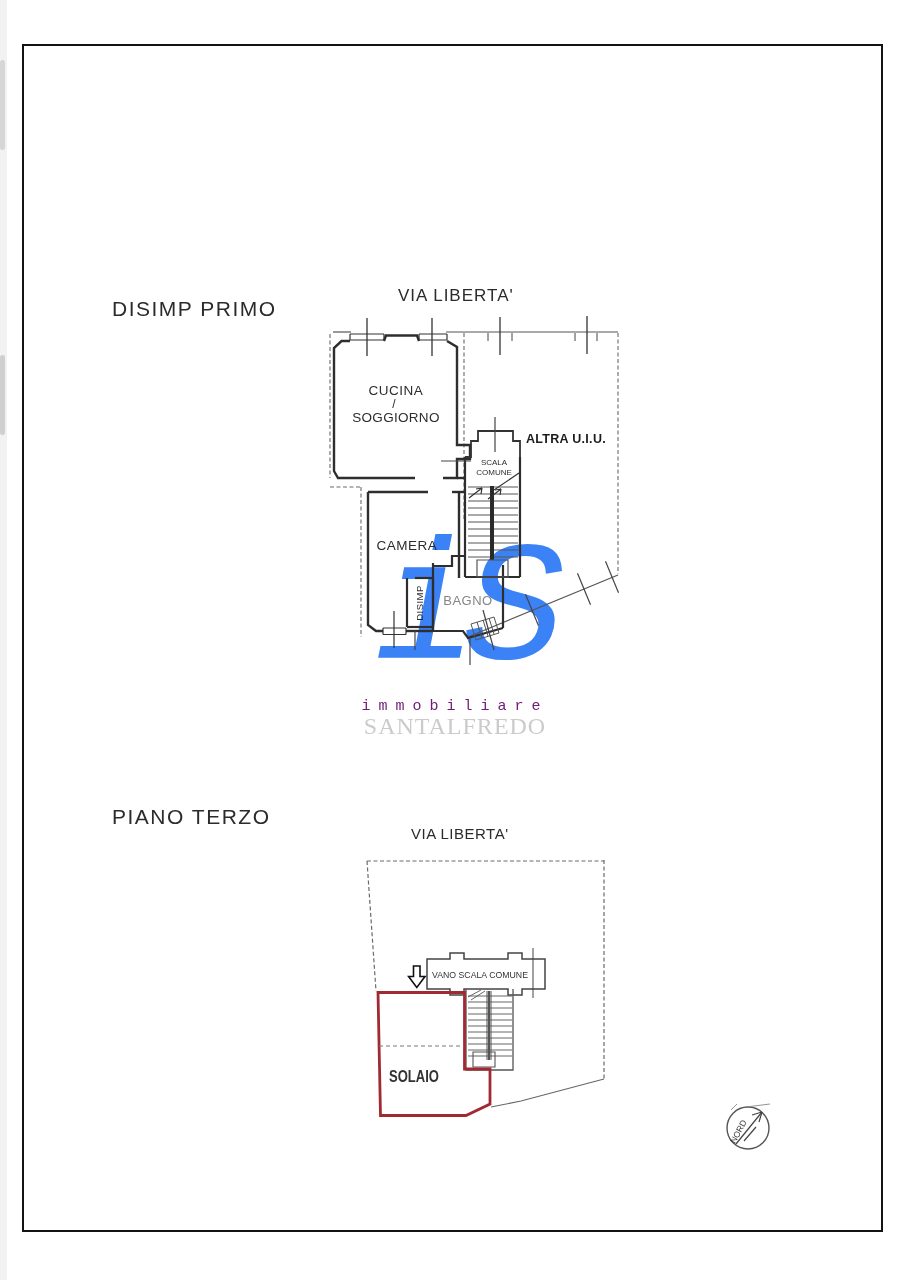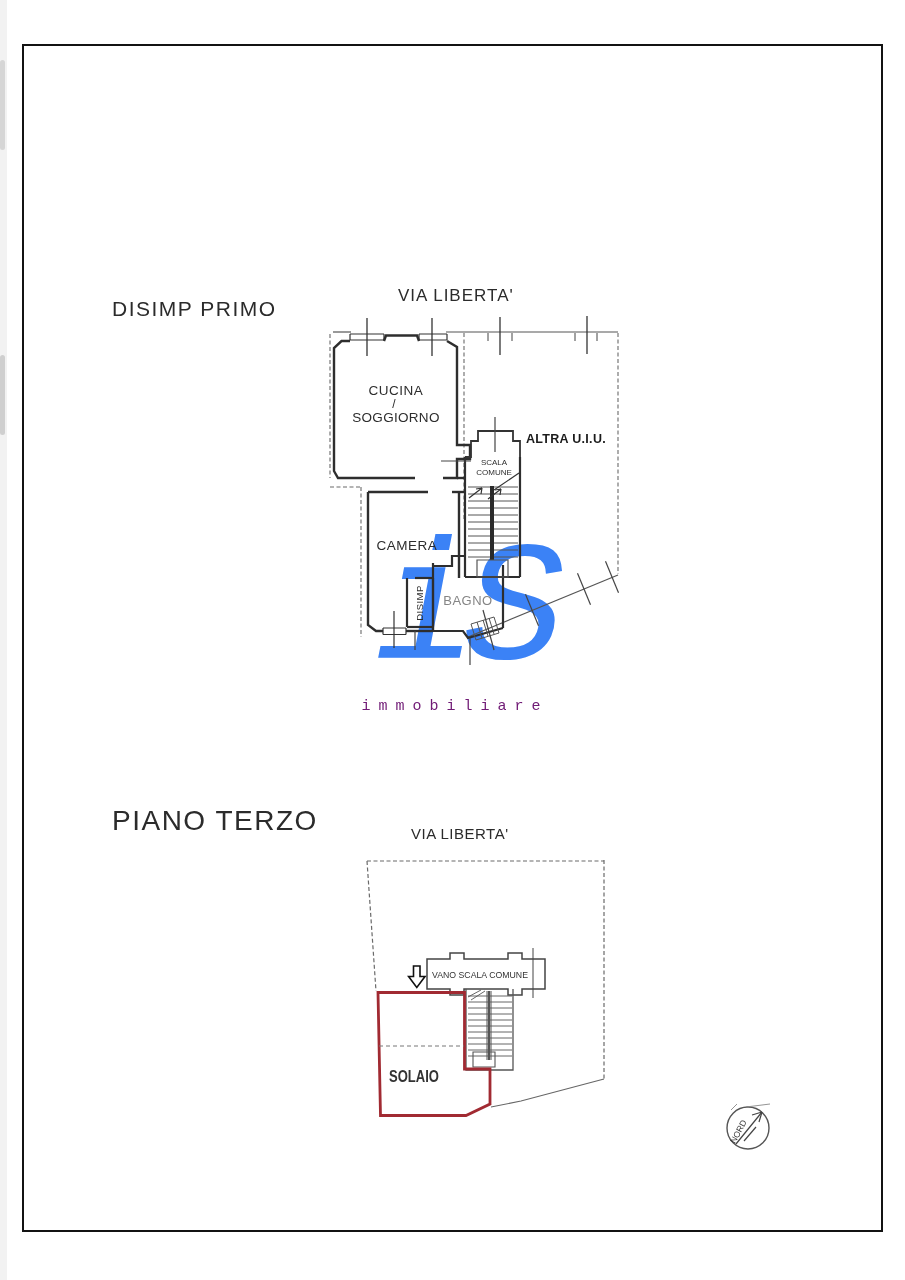--- a/index.html
+++ b/index.html
@@ -12,21 +12,21 @@
   .scan-smudge2{position:absolute;left:0;top:355px;width:5px;height:80px;background:#cfcfcf;border-radius:3px;}
   .page-border{
     position:absolute;left:22px;top:44px;width:857px;height:1184px;
     border:2.5px solid #131313;z-index:3;
   }
   .title{
     position:absolute;color:#2b2b2b;z-index:4;white-space:nowrap;
   }
   .t-floor1{left:112px;top:297px;font-size:21px;letter-spacing:1.5px;}
   .t-street1{left:398px;top:286px;font-size:17px;letter-spacing:1px;}
-  .t-floor2{left:112px;top:805px;font-size:28px;letter-spacing:1.5px;}
+  .t-floor2{left:112px;top:805px;font-size:21px;letter-spacing:1.5px;}
   .t-street2{left:411px;top:825px;font-size:15px;letter-spacing:.5px;}
   
   .wm{position:absolute;z-index:1;text-align:center;color:#d9d9d9;font-family:"Liberation Serif", serif;}
   .wm-logo{left:338px;top:528px;width:250px;font-size:170px;line-height:1;font-style:italic;letter-spacing:-14px;color:#3b82f6;font-family:Liberation Mono, monospace;}
   .wm-line1{left:330px;top:698px;width:250px;font-size:15px;letter-spacing:8px;color:#701a75;font-family:Liberation Mono, monospace;}
   .wm-line2{left:325px;top:713px;width:260px;font-size:24px;letter-spacing:1px;color:#cbcbcb;}
   svg{position:absolute;left:0;top:0;z-index:2;}
   svg text{font-family:"Liberation Sans", sans-serif;fill:#333;}
   .lbl{fill:#2d2d2d;}
   .lbl-bold{fill:#1b1b1b;font-weight:bold;}
@@ -36,20 +36,21 @@
 <body>
 
 <div class="page">
 
   <div class="scan-strip"></div>
   <div class="scan-smudge1"></div>
   <div class="scan-smudge2"></div>
 
   <div class="wm wm-logo">iS</div>
   <div class="wm wm-line1">immobiliare</div>
+  <div class="wm wm-line2">SANTALFREDO</div>
 
   <div class="page-border"></div>
 
   <div class="title t-floor1">DISIMP PRIMO</div>
   <div class="title t-street1">VIA LIBERTA'</div>
   <div class="title t-floor2">PIANO TERZO</div>
   <div class="title t-street2">VIA LIBERTA'</div>
 
   <svg width="905" height="1280" viewBox="0 0 905 1280">
 

